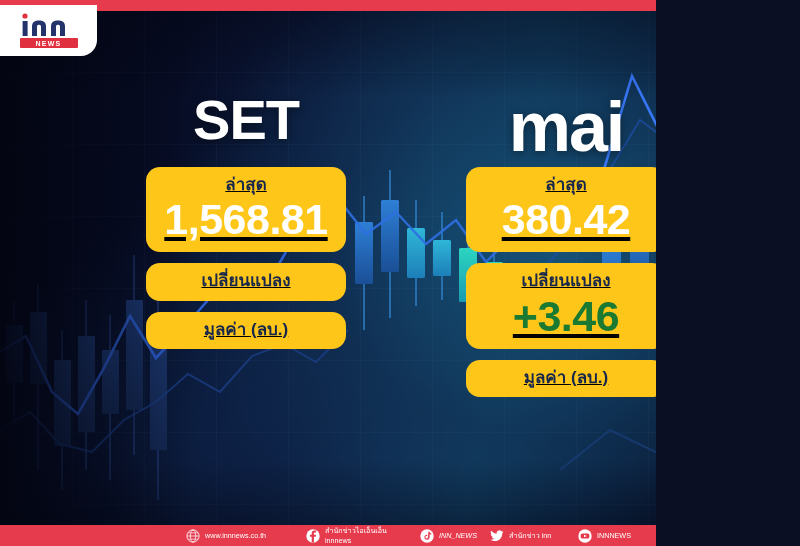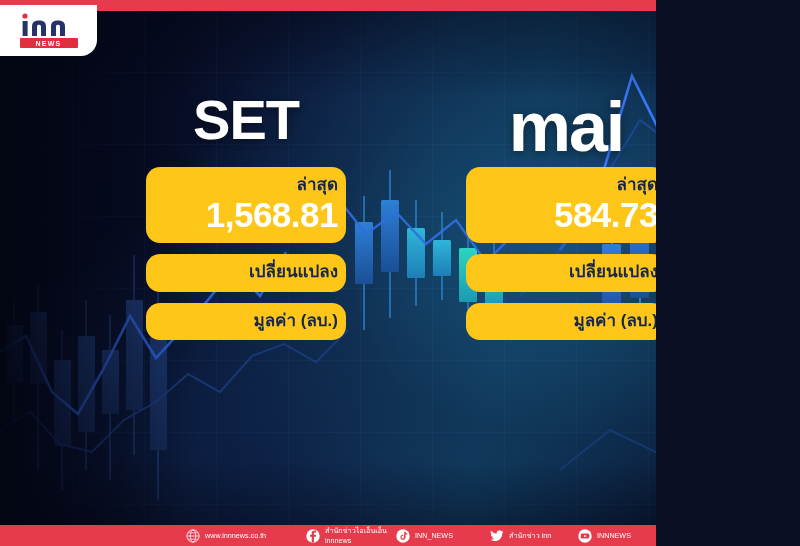--- a/index.html
+++ b/index.html
@@ -81,52 +81,53 @@
     height:64px;
     text-shadow: 0 2px 10px rgba(0,0,0,0.45);
   }
   .col-mai .index-title { font-size:70px; letter-spacing:-2px; }
 
   .card {
     background:#ffc61a;
     border-radius:14px;
     padding:7px 8px 9px;
     margin-top:11px;
-    text-align:right;
+    text-align:center;
+    text-decoration:underline;
   }
   .card-label {
     color:#17274b;
     font-size:17px;
     font-weight:bold;
     line-height:1.25;
     white-space:nowrap;
   }
   .card-value {
     color:#ffffff;
-    font-size:35px;
+    font-size:43px;
     font-weight:bold;
     line-height:1.12;
     letter-spacing:-0.5px;
     white-space:nowrap;
   }
   .card-value.pos { color:#1a7a32; }
 
   
   .footer {
     position:absolute; left:0; bottom:0; width:800px; height:21px;
     background:#e63b4d;
     display:flex; align-items:center;
   }
   .f-item { display:flex; align-items:center; position:absolute; }
   .f-ico { width:14px; height:14px; flex:0 0 14px; margin-right:5px; }
   .f-text { color:#ffffff; font-size:7.2px; line-height:1.3; white-space:nowrap; }
   .f-text .l2 { display:block; }
   .f-i1 { left:186px;align-items:center; }
   .f-i2 { left:306px;justify-content:center; }
-  .f-i3 { left:396px; }
+  .f-i3 { left:420px;font-style:italic; }
   .f-i4 { left:490px; }
   .f-i5 { left:578px; }
 </style>
 </head>
 <body>
 
 <div id="stage">
 
   <div class="bg-layer bg-base"></div>
   <div class="bg-layer bg-grid"></div>
@@ -247,25 +248,26 @@
     <div class="card">
       <div class="card-label">มูลค่า (ลบ.)</div>
     </div>
   </div>
 
   <div class="col col-mai">
     <div class="index-title">mai</div>
 
     <div class="card">
       <div class="card-label">ล่าสุด</div>
-      <div class="card-value">584.73</div>
+      <div class="card-value">380.42</div>
     </div>
 
     <div class="card">
       <div class="card-label">เปลี่ยนแปลง</div>
+      <div class="card-value pos">+3.46</div>
     </div>
 
     <div class="card">
       <div class="card-label">มูลค่า (ลบ.)</div>
     </div>
   </div>
 
   <div class="footer">
 
     <div class="f-item f-i1">

